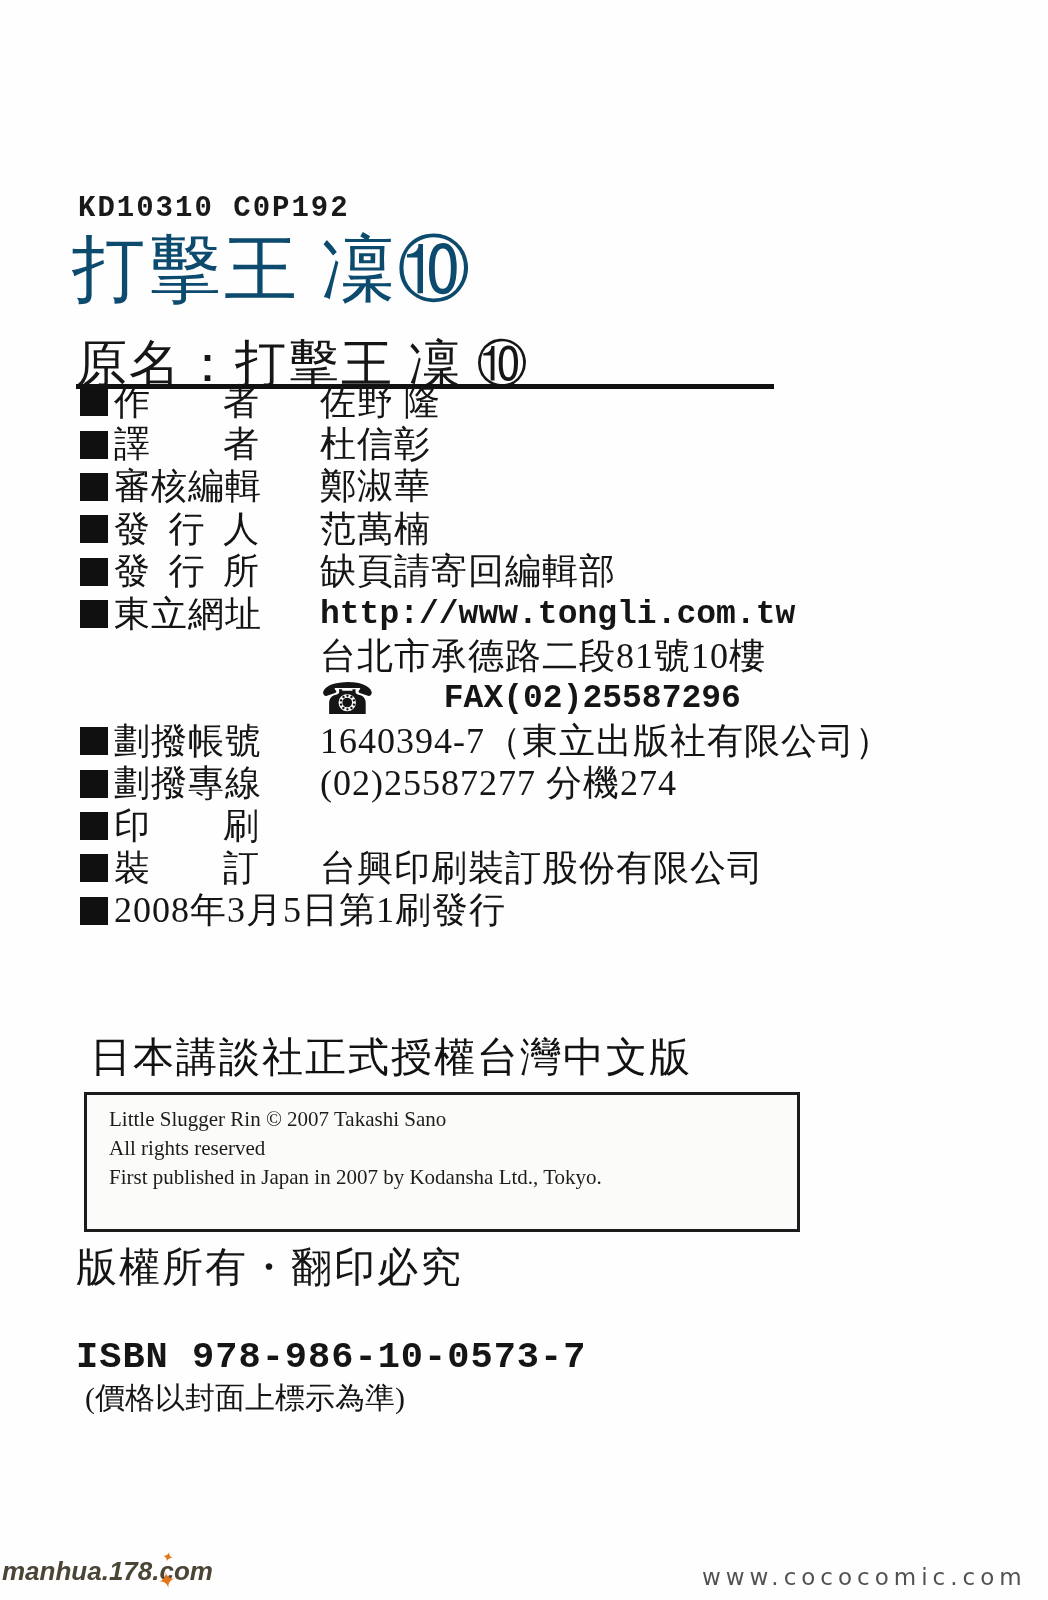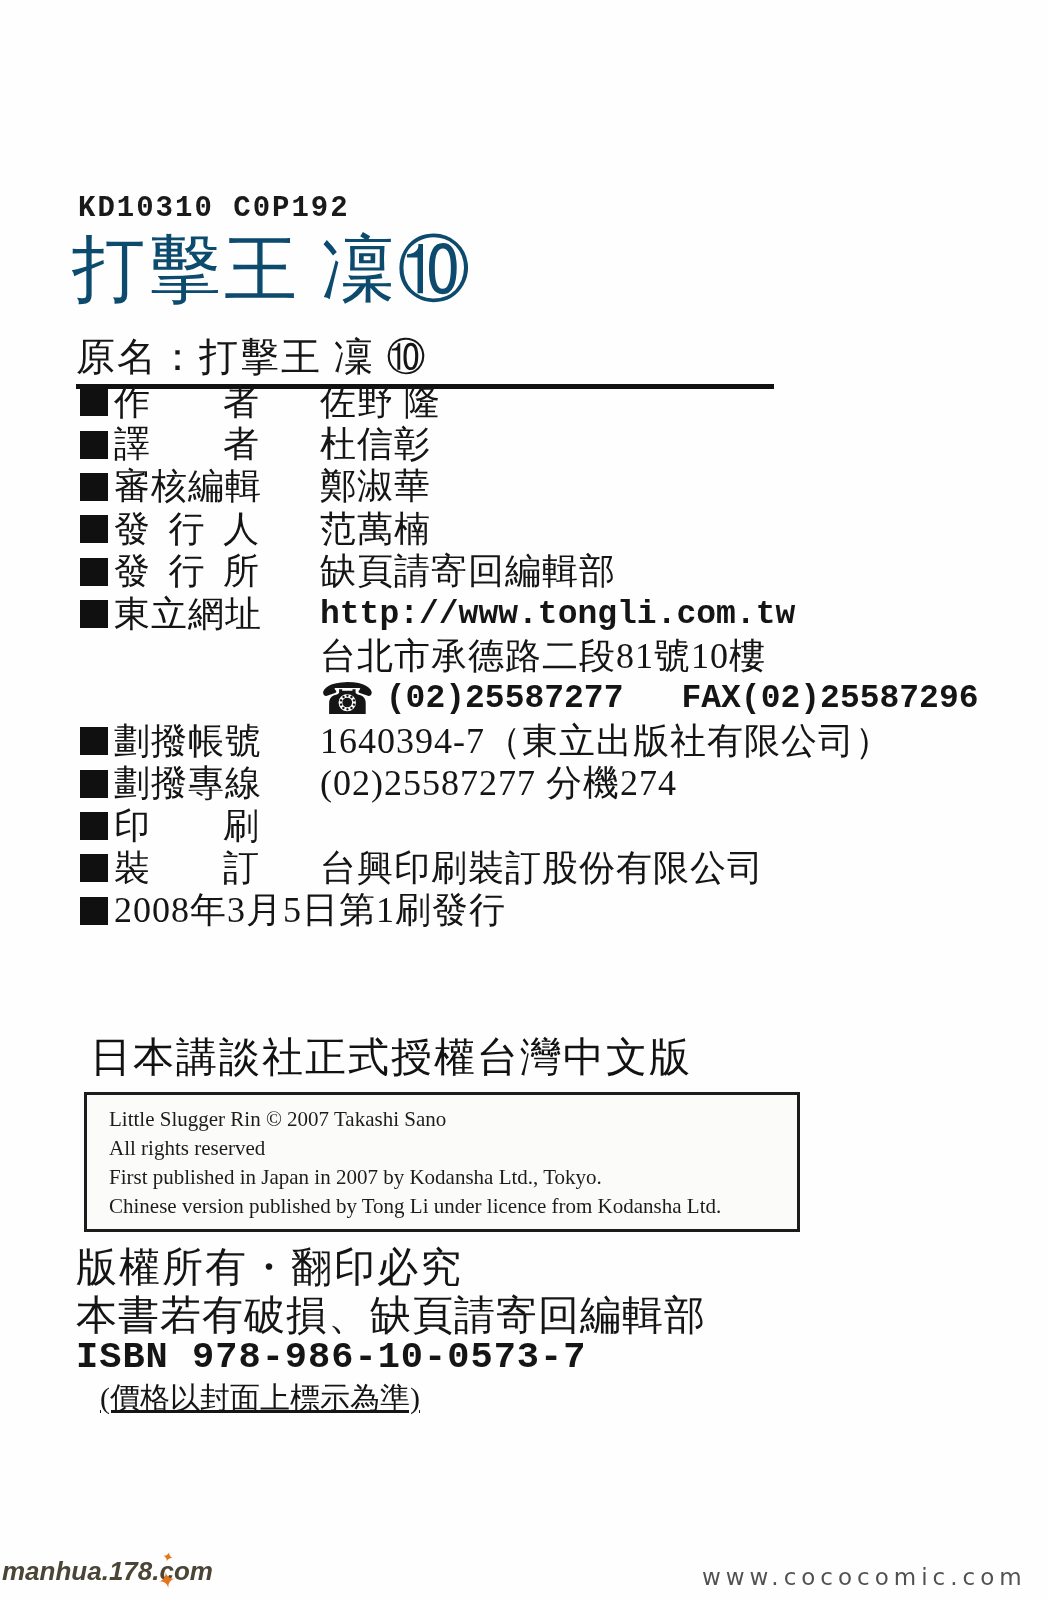--- a/index.html
+++ b/index.html
@@ -18,21 +18,21 @@
     font-family:"Liberation Mono","DejaVu Sans Mono",monospace;
     font-size:29px;font-weight:700;letter-spacing:2px;color:#1a1a1a;
   }
   .title{
     top:230px;left:72px;
     font-size:73px;font-weight:400;letter-spacing:3px;color:#0c4a6e;
     line-height:1.1;white-space:nowrap;
   }
   .orig-title{
     top:330px;left:76px;
-    font-size:39px;font-weight:500;letter-spacing:2px;color:#161616;
+    font-size:51px;font-weight:500;letter-spacing:2px;color:#161616;
     white-space:nowrap;
   }
   .rule{
     top:384px;left:76px;width:698px;height:5px;background:#111;
   }
   
   .list{top:381px;left:80px;width:900px;}
   .c-row{
     display:flex;align-items:center;height:42.4px;
     font-size:36px;letter-spacing:1px;white-space:nowrap;
@@ -70,21 +70,21 @@
     font-size:21px;line-height:29px;color:#1c1c1c;white-space:nowrap;
   }
   
   .rights{top:1240px;left:76px;font-size:41px;font-weight:500;letter-spacing:2px;white-space:nowrap;}
   .return-note{top:1288px;left:76px;font-size:41px;font-weight:500;letter-spacing:1px;white-space:nowrap;}
   .isbn-line{top:1336px;left:76px;display:flex;align-items:flex-start;white-space:nowrap;flex-direction:column;}
   .isbn{
     font-family:"Liberation Mono","DejaVu Sans Mono",monospace;
     font-size:37px;font-weight:700;letter-spacing:1px;
   }
-  .price-note{font-size:30px;font-weight:500;margin-left:24px;letter-spacing:0px;text-decoration:underline;}
+  .price-note{font-size:30px;font-weight:500;margin-left:9px;letter-spacing:0px;}
   
   .wm-left{
     top:1556px;left:2px;
     font-family:"Liberation Sans","DejaVu Sans",sans-serif;
     font-style:italic;font-weight:700;font-size:26px;
     color:#4b4536;letter-spacing:0px;
   }
   .star{position:absolute;font-style:normal;line-height:1;}
   .star-small{left:160px;top:-6px;font-size:14px;color:#e2761b;transform:rotate(15deg);}
   .star-big{left:156px;top:14px;font-size:22px;color:#e2761b;transform:rotate(-10deg);}
@@ -141,21 +141,20 @@
       <span class="c-label">東立網址</span>
       <span class="c-value mono">http://www.tongli.com.tw</span>
     </div>
 
     <div class="c-row indent">
       <span class="c-value">台北市承德路二段81號10樓</span>
     </div>
 
     <div class="c-row indent">
       <span class="phone-glyph">☎</span>
-      <span class="c-value mono">(02)25587277</span>
       <span class="c-value mono fax-part">FAX(02)25587296</span>
     </div>
 
     <div class="c-row">
       <span class="bullet"></span>
       <span class="c-label">劃撥帳號</span>
       <span class="c-value">1640394-7（東立出版社有限公司）</span>
     </div>
 
     <div class="c-row">
@@ -181,25 +180,23 @@
     </div>
 
   </div>
 
   <div class="abs licence">日本講談社正式授權台灣中文版</div>
 
   <div class="abs copy-box">
     <div class="copy-line">Little Slugger Rin © 2007 Takashi Sano</div>
     <div class="copy-line">All rights reserved</div>
     <div class="copy-line">First published in Japan in 2007 by Kodansha Ltd., Tokyo.</div>
-    <div class="copy-line">Chinese version published by Tong Li under licence from Kodansha Ltd.</div>
   </div>
 
   <div class="abs rights">版權所有・翻印必究</div>
-  <div class="abs return-note">本書若有破損、缺頁請寄回編輯部</div>
   <div class="abs isbn-line">
     <span class="isbn">ISBN 978-986-10-0573-7</span>
     <span class="price-note">(價格以封面上標示為準)</span>
   </div>
 
   <div class="abs wm-left">
     <span>manhua.178.com</span>
     <span class="star star-small">✦</span>
     <span class="star star-big">✦</span>
   </div>

